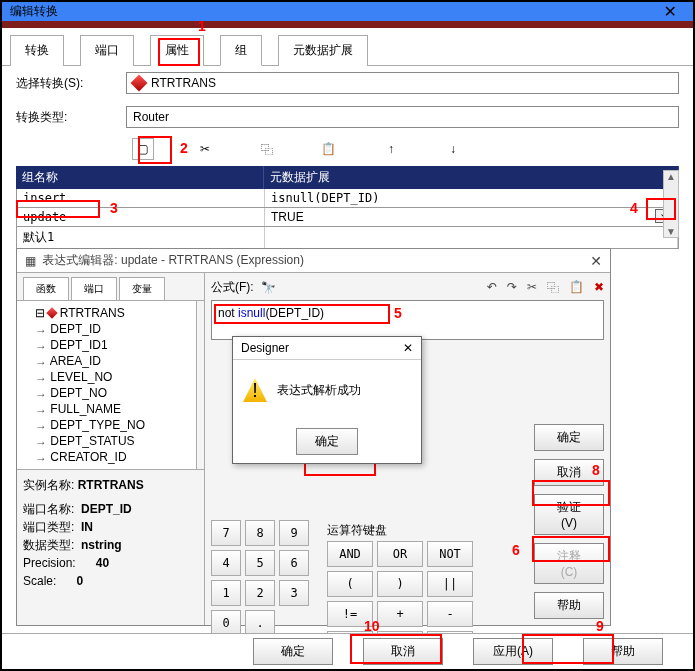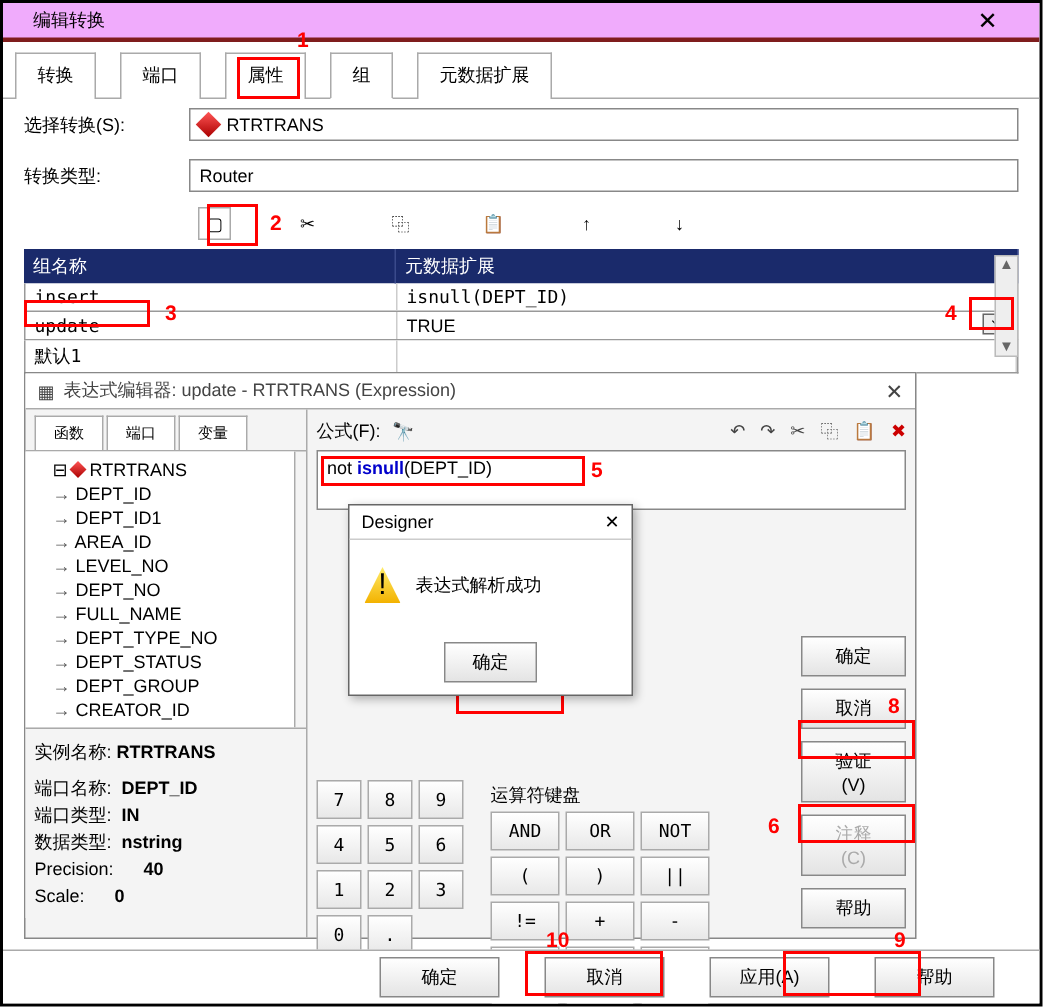--- a/index.html
+++ b/index.html
@@ -1,17 +1,17 @@
 <!DOCTYPE html>
 <html><head>
 <meta charset="utf-8">
 <style>
 *{box-sizing:border-box;margin:0;padding:0;font-family:"Microsoft YaHei","SimSun",sans-serif;font-size:12px}
 body{background:#fff;width:695px;height:671px;border:2px solid #000;position:relative;overflow:hidden}
-.titlebar{height:26px;background:#f0abfc;border-bottom:3px solid #7f1d1d;display:flex;align-items:center;padding:0 20px;color:#000}
+.titlebar{height:26px;background:#3b82f6;border-bottom:7px solid #7f1d1d;display:flex;align-items:center;padding:0 8px;color:#000}
 .titlebar .close{margin-left:auto;font-size:16px;padding:0 8px;cursor:default}
 .tabs{display:flex;padding:6px 8px 0;border-bottom:1px solid #aaa;gap:0}
 .tab{padding:6px 14px;border:1px solid #aaa;border-bottom:none;background:#fff;margin-right:16px;position:relative;top:1px}
 .tab.active{background:#fff;border-bottom:1px solid #fff}
 .red-box{border:2px solid red;position:absolute;pointer-events:none}
 .red-label{color:red;font-weight:bold;position:absolute;font-size:14px}
 .form-row{display:flex;align-items:center;padding:6px 14px;gap:10px}
 .form-row label{width:100px}
 .form-row .field{flex:1;border:1px solid #888;padding:3px 6px;background:#fff;display:flex;align-items:center;gap:6px}
 .cube-icon{display:inline-block;width:12px;height:12px;background:linear-gradient(135deg,#f55,#a00);transform:rotate(45deg)}
@@ -32,21 +32,21 @@
 .sub-tab{padding:4px 12px;border:1px solid #aaa;border-bottom:none;margin-right:2px;background:#fff;font-size:10px}
 .tree-pane{width:180px;border-right:1px solid #aaa;background:#fff;overflow:auto;padding:4px;font-family:monospace;font-size:11px}
 .tree-pane .node{padding:1px 0 1px 14px;white-space:nowrap}
 .tree-pane .arrow::before{content:"→ ";color:#555}
 .tree-pane .root::before{content:"⊟ ";}
 .tree-bottom{padding:6px;font-family:monospace;font-size:11px;line-height:1.5;background:#f4f4f4;border-top:1px solid #aaa}
 .right-pane{flex:1;padding:4px 6px;position:relative}
 .formula-bar{display:flex;align-items:center;gap:8px;padding:2px 0}
 .formula-bar .icons{margin-left:auto;display:flex;gap:10px;font-size:14px;color:#444}
 .formula-box{background:#fff;border:1px solid #888;padding:4px 6px;font-family:monospace;font-size:13px;margin-top:2px;height:40px}
-.formula-box .kw{color:#0000cc;font-weight:bold}
+.formula-box .kw{color:#0000cc;font-weight:normal}
 .dialog{position:absolute;left:230px;top:334px;width:190px;background:#fff;border:1px solid #666;box-shadow:2px 2px 6px rgba(0,0,0,0.3);z-index:10}
 .dialog-title{padding:4px 8px;border-bottom:1px solid #ccc;display:flex}
 .dialog-title .x{margin-left:auto}
 .dialog-body{padding:18px 10px;display:flex;align-items:center;gap:10px}
 .warn-icon{width:24px;height:24px;display:inline-flex;align-items:center;justify-content:center;font-size:20px;color:#000;background:linear-gradient(#ffec6b,#f3b200);clip-path:polygon(50% 0,100% 100%,0 100%)}
 .dialog-foot{padding:8px;display:flex;justify-content:center}
 .btn{border:1px solid #888;background:linear-gradient(#fff,#e4e4e4);padding:4px 18px;font-size:12px}
 .keypads{display:flex;gap:18px;margin-top:180px}
 .keypad{}
 .keypad .kp-title{font-size:12px;padding:2px 0}
@@ -140,21 +140,20 @@
       <div class="tree-pane">
         <div class="node root"><span class="cube-icon" style="width:8px;height:8px"></span> <span>RTRTRANS</span></div>
         <div class="node arrow">DEPT_ID</div>
         <div class="node arrow">DEPT_ID1</div>
         <div class="node arrow">AREA_ID</div>
         <div class="node arrow">LEVEL_NO</div>
         <div class="node arrow">DEPT_NO</div>
         <div class="node arrow">FULL_NAME</div>
         <div class="node arrow">DEPT_TYPE_NO</div>
         <div class="node arrow">DEPT_STATUS</div>
-        <div class="node arrow">DEPT_GROUP</div>
         <div class="node arrow">CREATOR_ID</div>
       </div>
       <div class="tree-bottom">
         <div><span>实例名称:</span> <b>RTRTRANS</b></div>
         <div style="height:6px"></div>
         <div><span>端口名称:</span>&nbsp;&nbsp;<b>DEPT_ID</b></div>
         <div><span>端口类型:</span>&nbsp;&nbsp;<b>IN</b></div>
         <div><span>数据类型:</span>&nbsp;&nbsp;<b>nstring</b></div>
         <div><span>Precision:</span>&nbsp;&nbsp;&nbsp;&nbsp;&nbsp;&nbsp;<b>40</b></div>
         <div><span>Scale:</span>&nbsp;&nbsp;&nbsp;&nbsp;&nbsp;&nbsp;<b>0</b></div>

